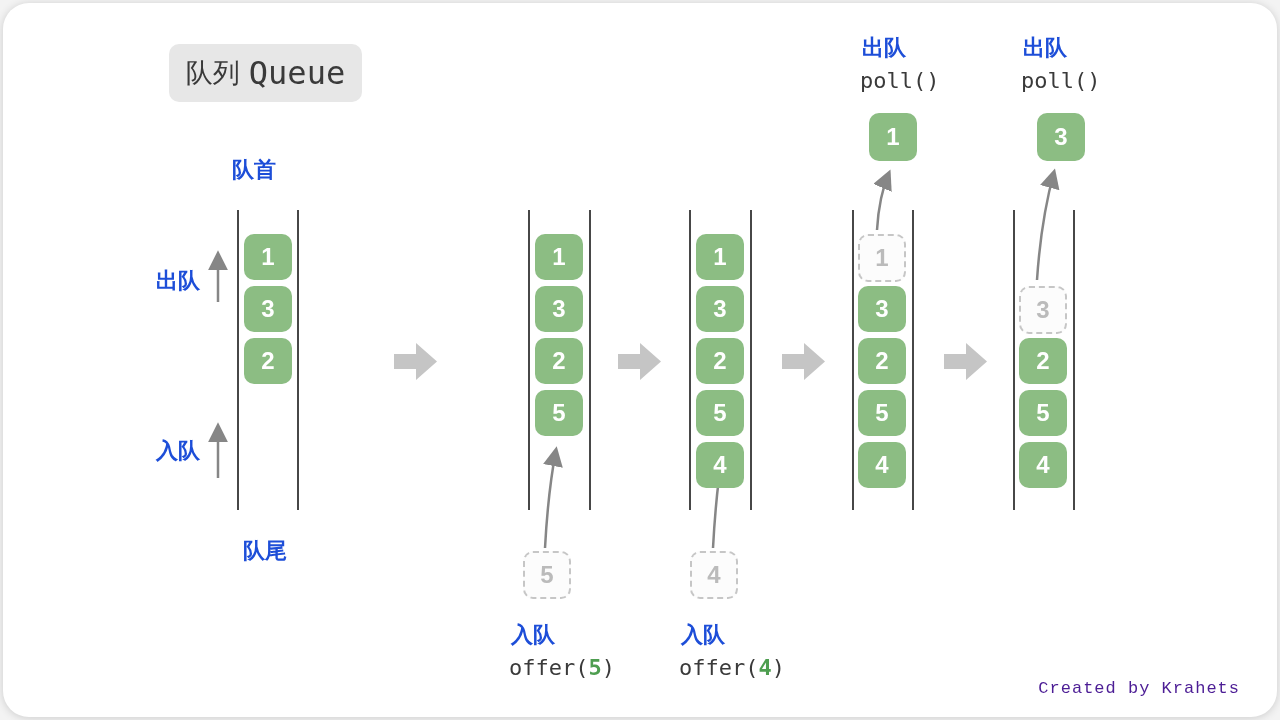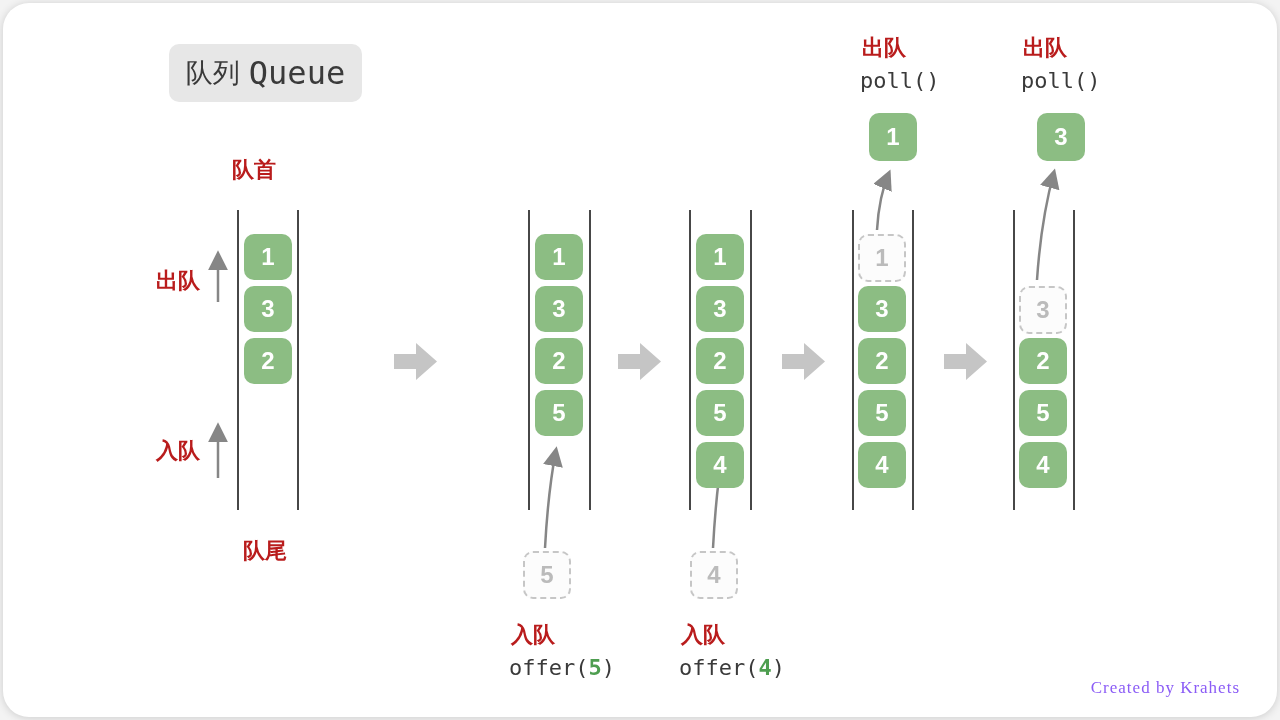--- a/index.html
+++ b/index.html
@@ -22,21 +22,21 @@
     position:absolute;left:169px;top:44px;width:193px;height:58px;
     background:#e7e7e7;border-radius:10px;
     display:flex;align-items:center;justify-content:center;gap:9px;
     z-index:10;
   }
   .title-zh{font-size:27px;font-weight:400;color:#3a3a3a;}
   .title-en{font-size:32px;color:#3a3a3a;font-family:"DejaVu Sans Mono",monospace;}
 
   
   .zh-label{
-    position:absolute;font-size:22px;font-weight:700;color:#b91c1c;z-index:10;white-space:nowrap;
+    position:absolute;font-size:22px;font-weight:700;color:#1d4ed8;z-index:10;white-space:nowrap;
   }
   .mono-label{
     position:absolute;font-size:22px;color:#3a3a3a;z-index:10;white-space:nowrap;
     font-family:"DejaVu Sans Mono",monospace;
   }
 
   
   .wall{position:absolute;width:2px;height:300px;top:210px;background:#474747;z-index:4;}
 
   
@@ -50,22 +50,22 @@
   .dashed{
     position:absolute;width:44px;height:44px;border-radius:10px;
     border:2px dashed #c6c6c6;background:#fcfcfc;
     display:flex;align-items:center;justify-content:center;
     font-size:24px;font-weight:700;color:#bbbbbb;z-index:10;
   }
 
   .op-arg{color:#4e9e50;font-weight:700;}
   .watermark{
     position:absolute;right:40px;bottom:22px;
-    font-family:Liberation Serif, serif;
-    font-size:17px;color:#8b5cf6;z-index:10;letter-spacing:1px;
+    font-family:Liberation Mono, monospace;
+    font-size:17px;color:#4c1d95;z-index:10;letter-spacing:1px;
   }
 </style>
 </head>
 <body>
 
 <div id="card"></div>
 
 <div id="stage">
 
   <svg class="svg-layer" viewBox="0 0 1280 720">

